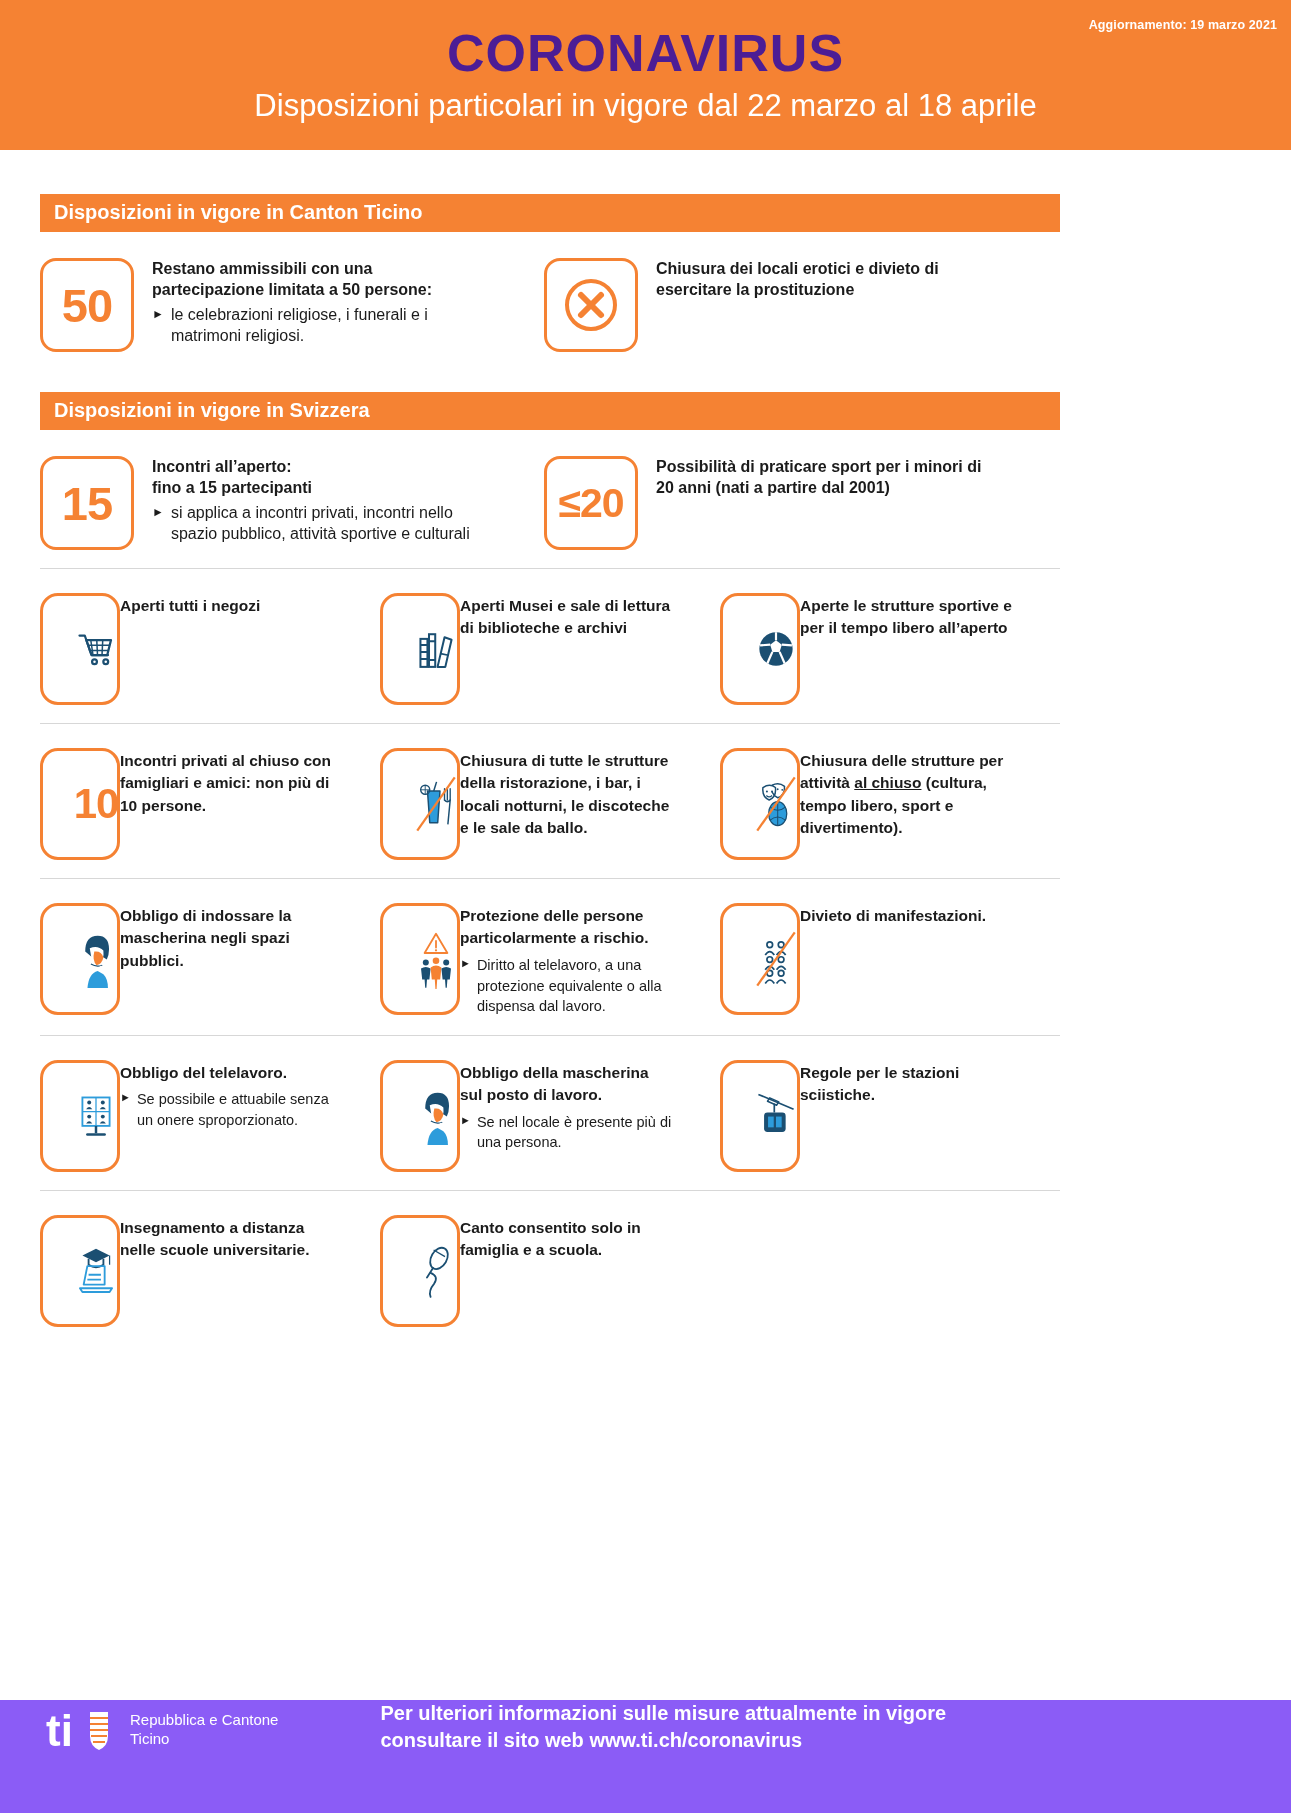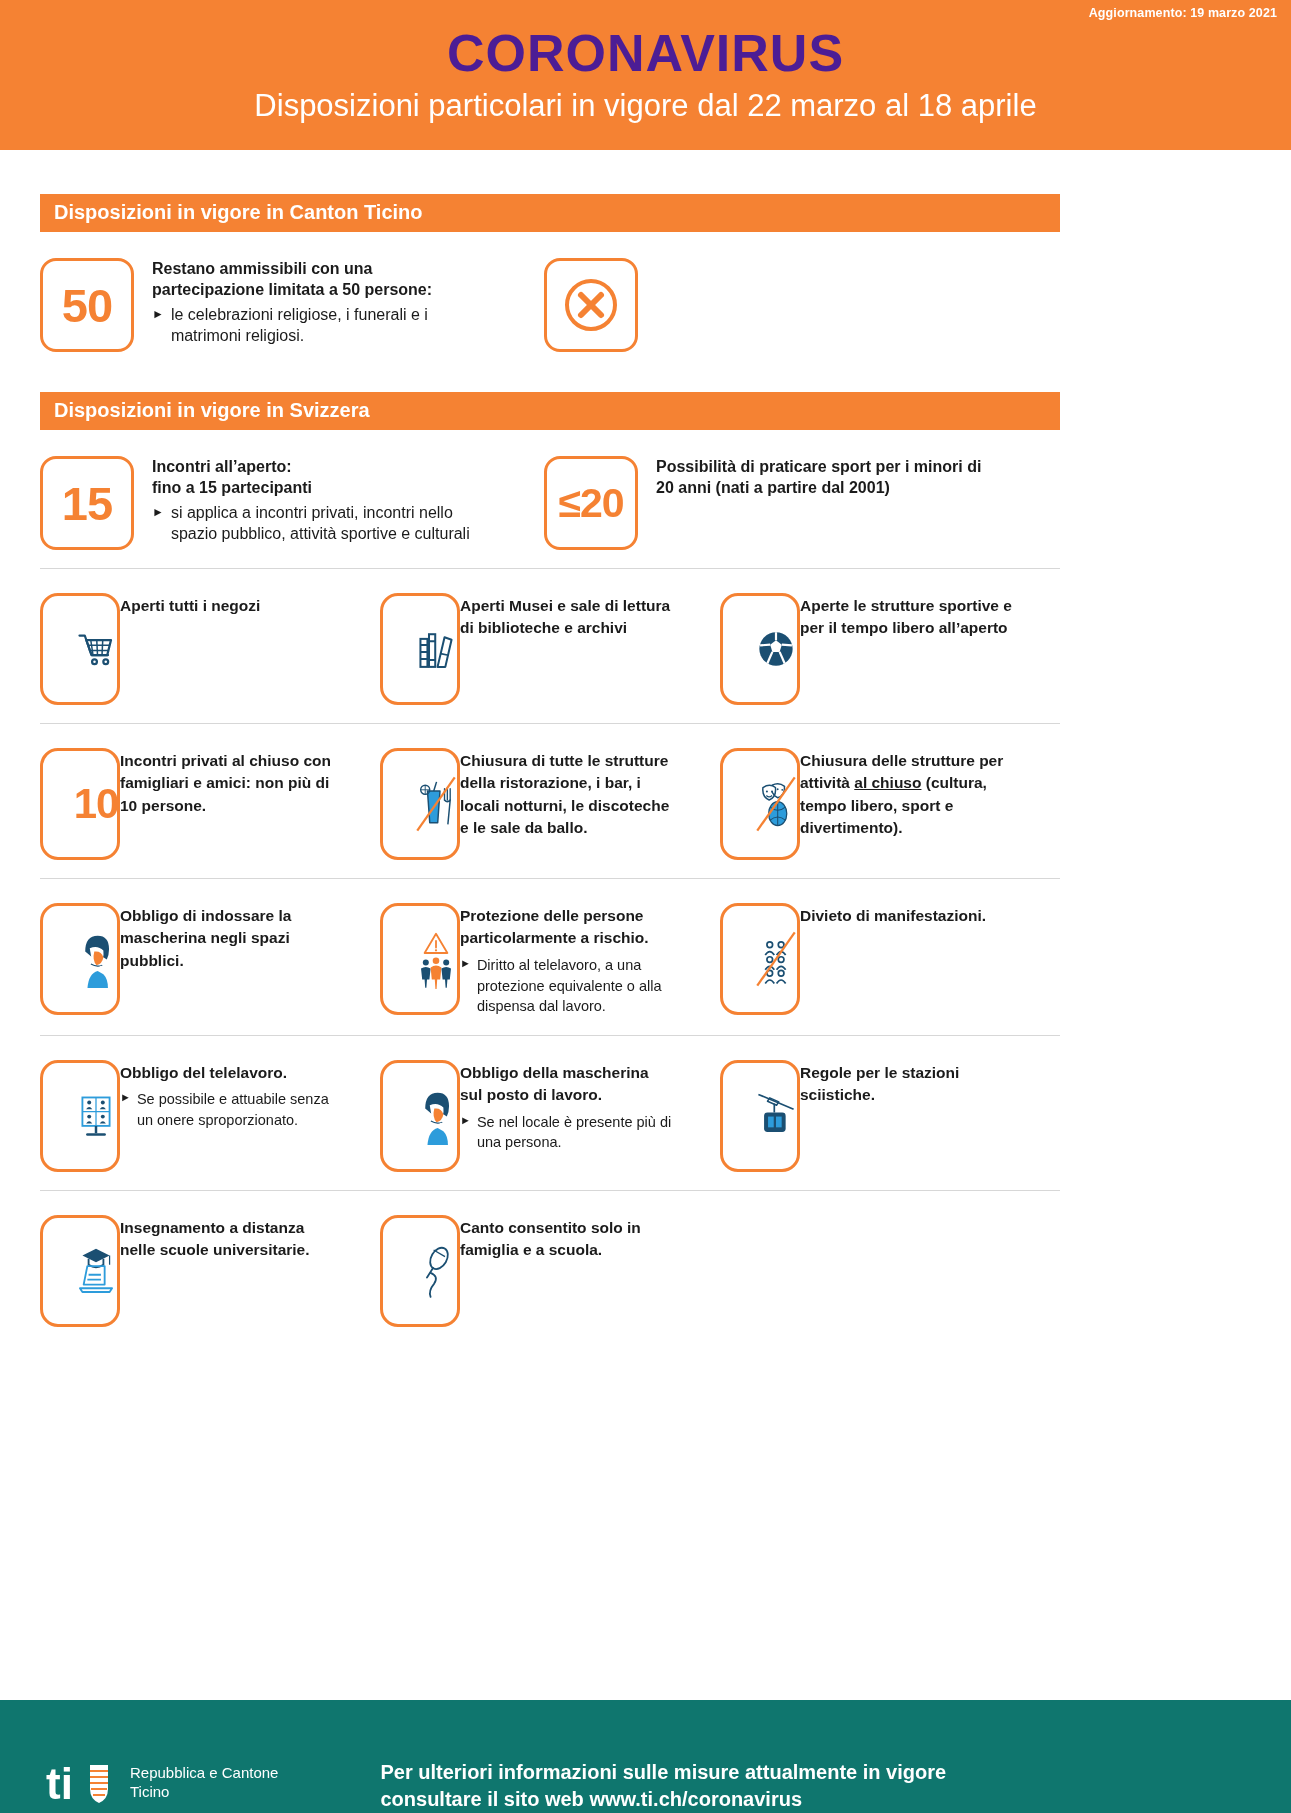--- a/index.html
+++ b/index.html
@@ -14,21 +14,21 @@
   .page{width:1291px;height:1813px;position:relative;display:flex;flex-direction:column;}
 
   
   .header{
     background:#F58233;
     height:150px;
     position:relative;
     flex:none;
   }
   .update{
-    position:absolute;top:6px;right:14px;
+    position:absolute;top:18px;right:14px;
     color:#ffffff;font-size:12.5px;font-weight:bold;
     letter-spacing:.1px;
   }
   .title{
     text-align:center;color:#4c1d95;font-weight:bold;
     font-size:52px;letter-spacing:1px;
     padding-top:26px;line-height:1.05;
   }
   .subtitle{
     text-align:center;color:#fff;font-weight:normal;
@@ -104,22 +104,22 @@
   
   .grid3{display:flex;margin-top:24px;}
   .gcol{display:flex;align-items:flex-start;width:340px;}
   .gcol .gtxt{padding-top:2px;}
 
   
   svg{display:block;}
 
   
   .footer{
-    background:#0f766e;height:113px;flex:none;
-    display:flex;align-items:flex-end;
+    background:#8b5cf6;height:113px;flex:none;
+    display:flex;align-items:flex-start;
     position:relative;
   }
   .logo-wrap{display:flex;align-items:center;margin-left:46px;}
   .logo-text{
     color:#fff;font-size:15px;line-height:1.25;margin-left:14px;font-weight:normal;
   }
   .footer-msg{
     color:#fff;font-weight:bold;font-size:20px;line-height:1.35;
     margin-left:102px;
   }
@@ -154,20 +154,23 @@
         </div>
       </div>
 
       <div class="top-col c2">
         <div class="box">
           <svg width="62" height="62" viewBox="0 0 62 62" aria-hidden="true">
             <circle cx="31" cy="31" r="24" fill="none" stroke="#F58233" stroke-width="4"></circle>
             <line x1="21" y1="21" x2="41" y2="41" stroke="#F58233" stroke-width="6" stroke-linecap="round"></line>
             <line x1="41" y1="21" x2="21" y2="41" stroke="#F58233" stroke-width="6" stroke-linecap="round"></line>
           </svg>
+        </div>
+        <div class="txt" style="margin-left:18px;">
+          <div class="heading">Chiusura dei locali erotici e divieto di esercitare la prostituzione</div>
         </div>
       </div>
 
     </div>
 
     <div class="section-bar second">Disposizioni in vigore in Svizzera</div>
 
     <div class="top-row">
 
       <div class="top-col">

